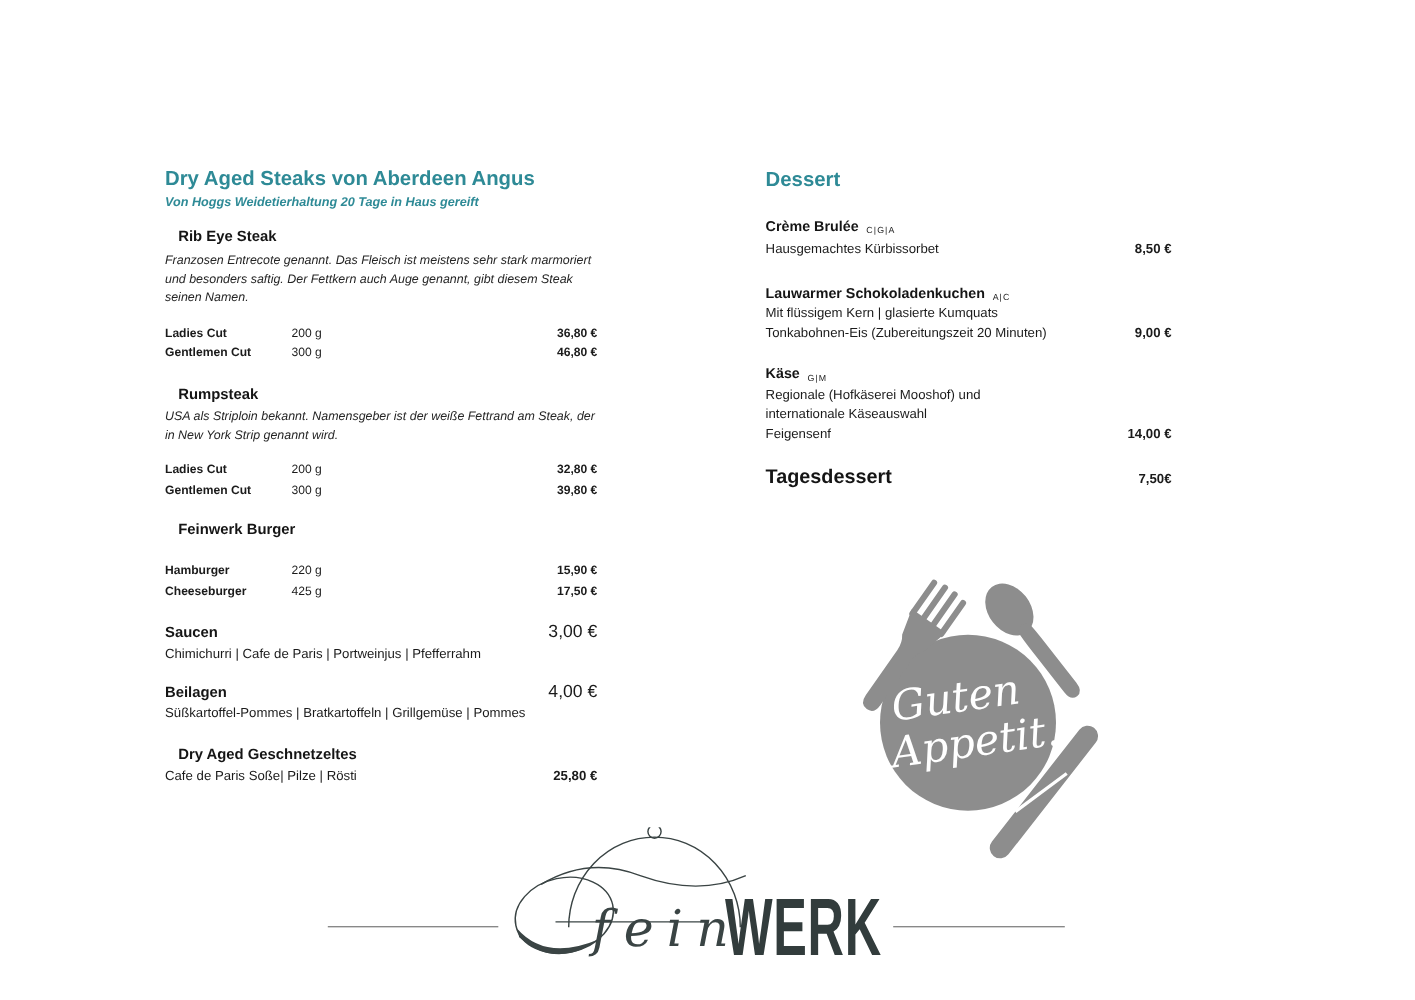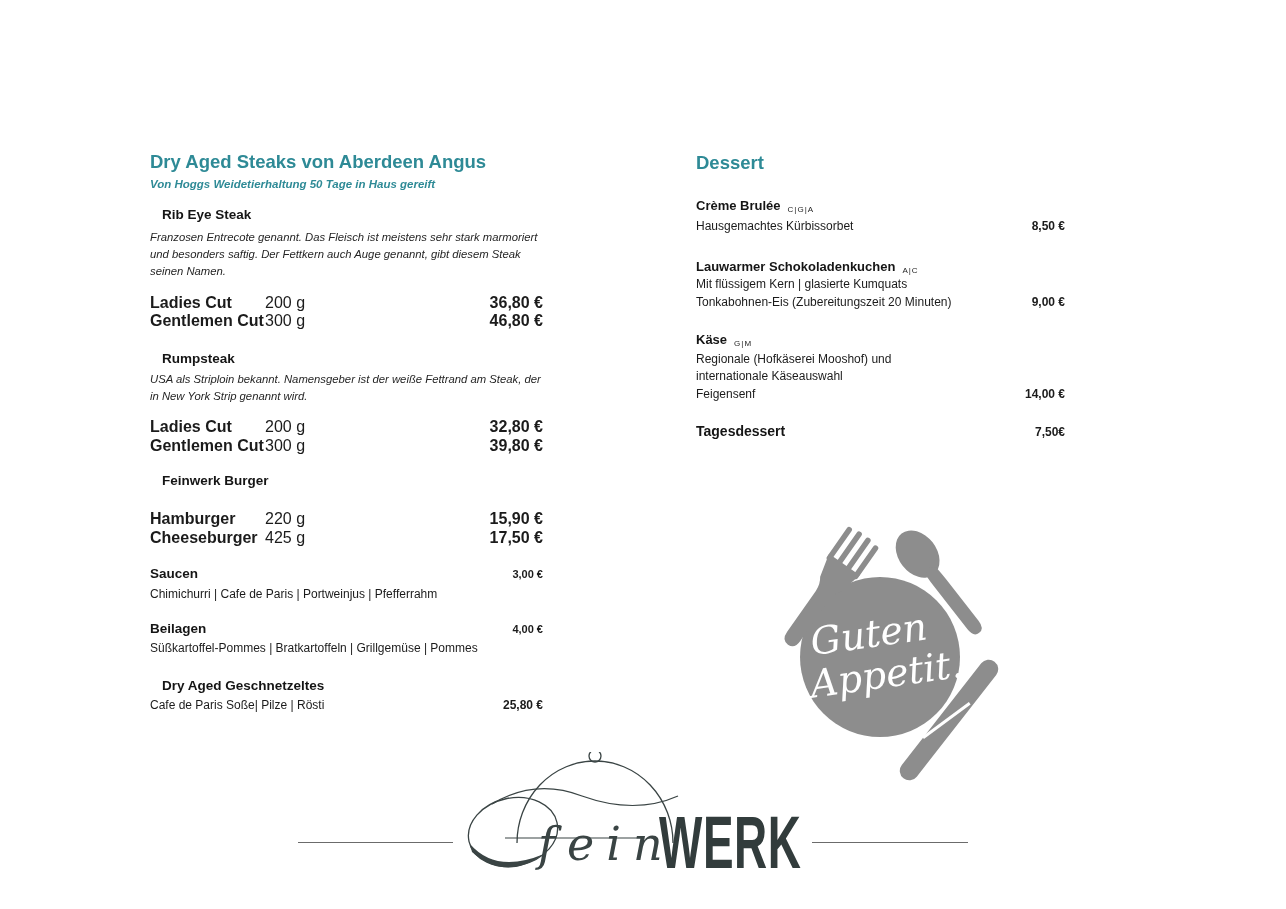--- a/index.html
+++ b/index.html
@@ -21,59 +21,59 @@
     font-size:11.5px;font-weight:bold;font-style:italic;color:#2E8A96;white-space:nowrap;
   }
   .dish-name{
     position:absolute;left:0;
     font-size:13.5px;font-weight:bold;white-space:nowrap;color:#151515;padding-left:12px;
   }
   .desc{position:absolute;left:0;font-size:11.3px;font-style:italic;line-height:17.2px;color:#252525;}
   .desc div{white-space:nowrap;}
   .row{
     position:absolute;left:0;width:100%;
-    display:flex;align-items:baseline;font-size:16px;line-height:18px;
+    display:flex;align-items:baseline;font-size:11px;line-height:18px;
   }
   .row .label{font-weight:bold;width:115px;flex:none;}
   .row .weight{flex:none;}
   .row .price{margin-left:auto;font-weight:bold;}
   .hrow{ 
     position:absolute;left:0;width:100%;
     display:flex;align-items:baseline;
   }
   .hrow .hname{font-size:13.5px;font-weight:bold;color:#151515;}
-  .hrow .price{margin-left:auto;font-weight:bold;font-size:11px;text-align:right;}
+  .hrow .price{margin-left:auto;font-weight:normal;font-size:16px;text-align:right;}
   .options{position:absolute;left:0;font-size:12px;white-space:nowrap;color:#1b1b1b;}
   .optrow{position:absolute;left:0;width:100%;display:flex;align-items:baseline;font-size:12px;}
   .optrow .price{margin-left:auto;font-weight:bold;}
   
   .d-name{
     position:absolute;left:0;font-size:13px;font-weight:bold;white-space:nowrap;color:#151515;
   }
   .allerg{
     font-size:8px;font-weight:normal;letter-spacing:1px;
     position:relative;top:2px;margin-left:7px;color:#222;
   }
   .d-line{position:absolute;left:0;font-size:12px;white-space:nowrap;}
   .d-row{
     position:absolute;left:0;width:100%;
     display:flex;align-items:baseline;font-size:12px;
   }
   .d-row .price{margin-left:auto;font-weight:bold;}
-  .d-row .d-namein{font-size:14px;font-weight:bold;color:#151515;}
+  .d-row .d-namein{font-size:18px;font-weight:bold;color:#151515;}
   
   .rule{position:absolute;height:1px;background:#6b6b6b;}
   svg text{user-select:none;}
 </style>
 </head>
 <body>
 
 <div class="col-left">
   <div class="menu-title" style="top:151px">Dry Aged Steaks von Aberdeen Angus</div>
-  <div class="menu-subtitle" style="top:178px">Von Hoggs Weidetierhaltung 50 Tage in Haus gereift</div>
+  <div class="menu-subtitle" style="top:178px">Von Hoggs Weidetierhaltung 20 Tage in Haus gereift</div>
 
   <div class="dish-name" style="top:207px">Rib Eye Steak</div>
   <div class="desc" style="top:229px">
     <div>Franzosen Entrecote genannt. Das Fleisch ist meistens sehr stark marmoriert</div>
     <div>und besonders saftig. Der Fettkern auch Auge genannt, gibt diesem Steak</div>
     <div>seinen Namen.</div>
   </div>
   <div class="row" style="top:294px">
     <span class="label">Ladies Cut</span>
     <span class="weight">200 g</span>

